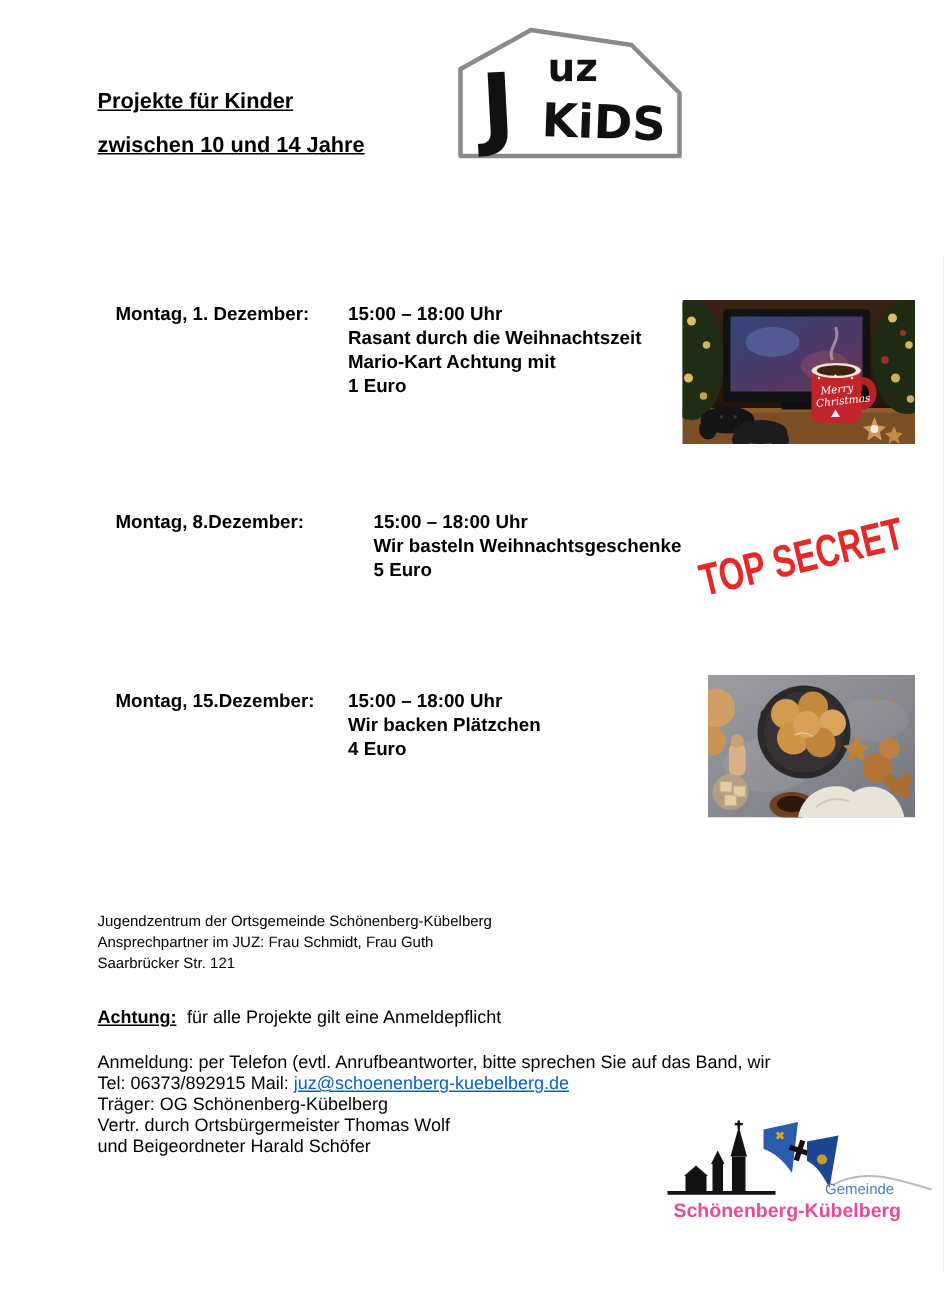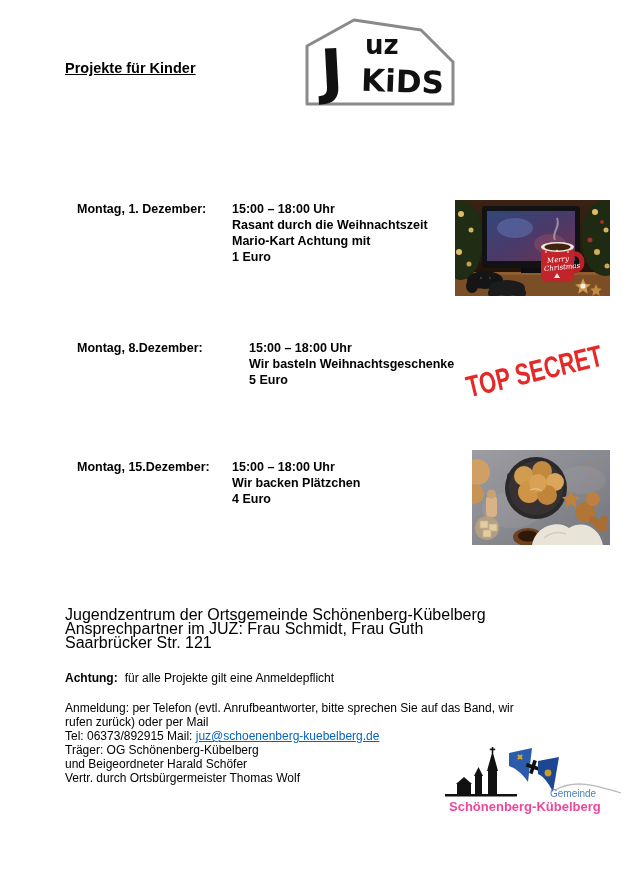--- a/index.html
+++ b/index.html
@@ -31,41 +31,42 @@
   
   .stamp {
     position:absolute; left:467px; top:372px;
     transform-origin:left center;
     transform: rotate(-13.5deg) scale(0.78, 1.08);
     font-size:28px; font-weight:bold; white-space:nowrap;
     letter-spacing:0px;
   }
 
   
-  .footer-address { position:absolute; left:65px; top:608px; font-size:16px; line-height:14px; }
+  .footer-address { position:absolute; left:65px; top:608px; font-size:10px; line-height:14px; }
   .achtung-line { position:absolute; left:65px; top:671px; font-size:12px; }
-  .achtung-label { font-weight:bold; }
+  .achtung-label { font-weight:bold; text-decoration:underline; }
   .achtung-text { margin-left:7px; }
   .anmeldung-block { position:absolute; left:65px; top:701px; font-size:12px; line-height:14px; width:520px; }
   .anmeldung-block div { white-space:nowrap; }
   .email-link { text-decoration:underline; cursor:pointer; }
 
   
   .gemeinde-logo { position:absolute; left:443px; top:746px; width:182px; height:78px; }
   .gemeinde-logo svg { position:absolute; left:0; top:0; }
   .gem-small { position:absolute; left:107px; top:42px; font-size:10px; white-space:nowrap; }
   .gem-big  { position:absolute; left:6px; top:53px; font-size:13px; font-weight:bold; white-space:nowrap; }
 </style>
 </head>
 <body>
 
 <div class="page">
 
   <div class="title-block">
     <div class="title-line">Projekte für Kinder</div>
+    <div class="title-line">zwischen 10 und 14 Jahre</div>
   </div>
 
   <div class="juz-logo">
     <svg width="160" height="92" viewBox="0 0 160 92">
       <polygon points="8,88 8,30 55,4 122,14 154,46 154,88" fill="#ffffff" stroke="#8a8a8a" stroke-width="3" stroke-linejoin="round"></polygon>
       <text x="22" y="76" font-family="DejaVu Sans, sans-serif" font-size="60" font-weight="bold" fill="#111" transform="rotate(-3 30 60)">J</text>
       <text x="66" y="38" font-family="DejaVu Sans, sans-serif" font-size="26" font-weight="bold" fill="#111">uz</text>
       <text x="62" y="76" font-family="DejaVu Sans, sans-serif" font-size="31" font-weight="bold" fill="#111" transform="rotate(2 100 70)">KiDS</text>
     </svg>
   </div>
@@ -227,25 +228,24 @@
     <div>Ansprechpartner im JUZ: Frau Schmidt, Frau Guth</div>
     <div>Saarbrücker Str. 121</div>
   </div>
 
   <div class="achtung-line">
     <span class="achtung-label">Achtung:</span><span class="achtung-text">für alle Projekte gilt eine Anmeldepflicht</span>
   </div>
 
   <div class="anmeldung-block">
     <div>Anmeldung: per Telefon (evtl. Anrufbeantworter, bitte sprechen Sie auf das Band, wir</div>
-    <div>rufen zurück) oder per Mail</div>
     <div><span>Tel: 06373/892915 Mail: </span><a class="email-link" style="color: rgb(5, 99, 193);">juz@schoenenberg-kuebelberg.de</a></div>
     <div>Träger: OG Schönenberg-Kübelberg</div>
+    <div>Vertr. durch Ortsbürgermeister Thomas Wolf</div>
     <div>und Beigeordneter Harald Schöfer</div>
-    <div>Vertr. durch Ortsbürgermeister Thomas Wolf</div>
   </div>
 
   <div class="gemeinde-logo">
     <svg width="182" height="52" viewBox="0 0 182 52">
       <rect x="2" y="48" width="72" height="2.5" fill="#111"></rect>
       <rect x="14" y="38" width="14" height="11" fill="#111"></rect>
       <polygon points="13,38 29,38 21,31" fill="#111"></polygon>
       <rect x="32" y="30" width="7" height="19" fill="#111"></rect>
       <polygon points="31,30 40,30 35.5,21" fill="#111"></polygon>
       <rect x="45" y="25" width="9" height="24" fill="#111"></rect>

